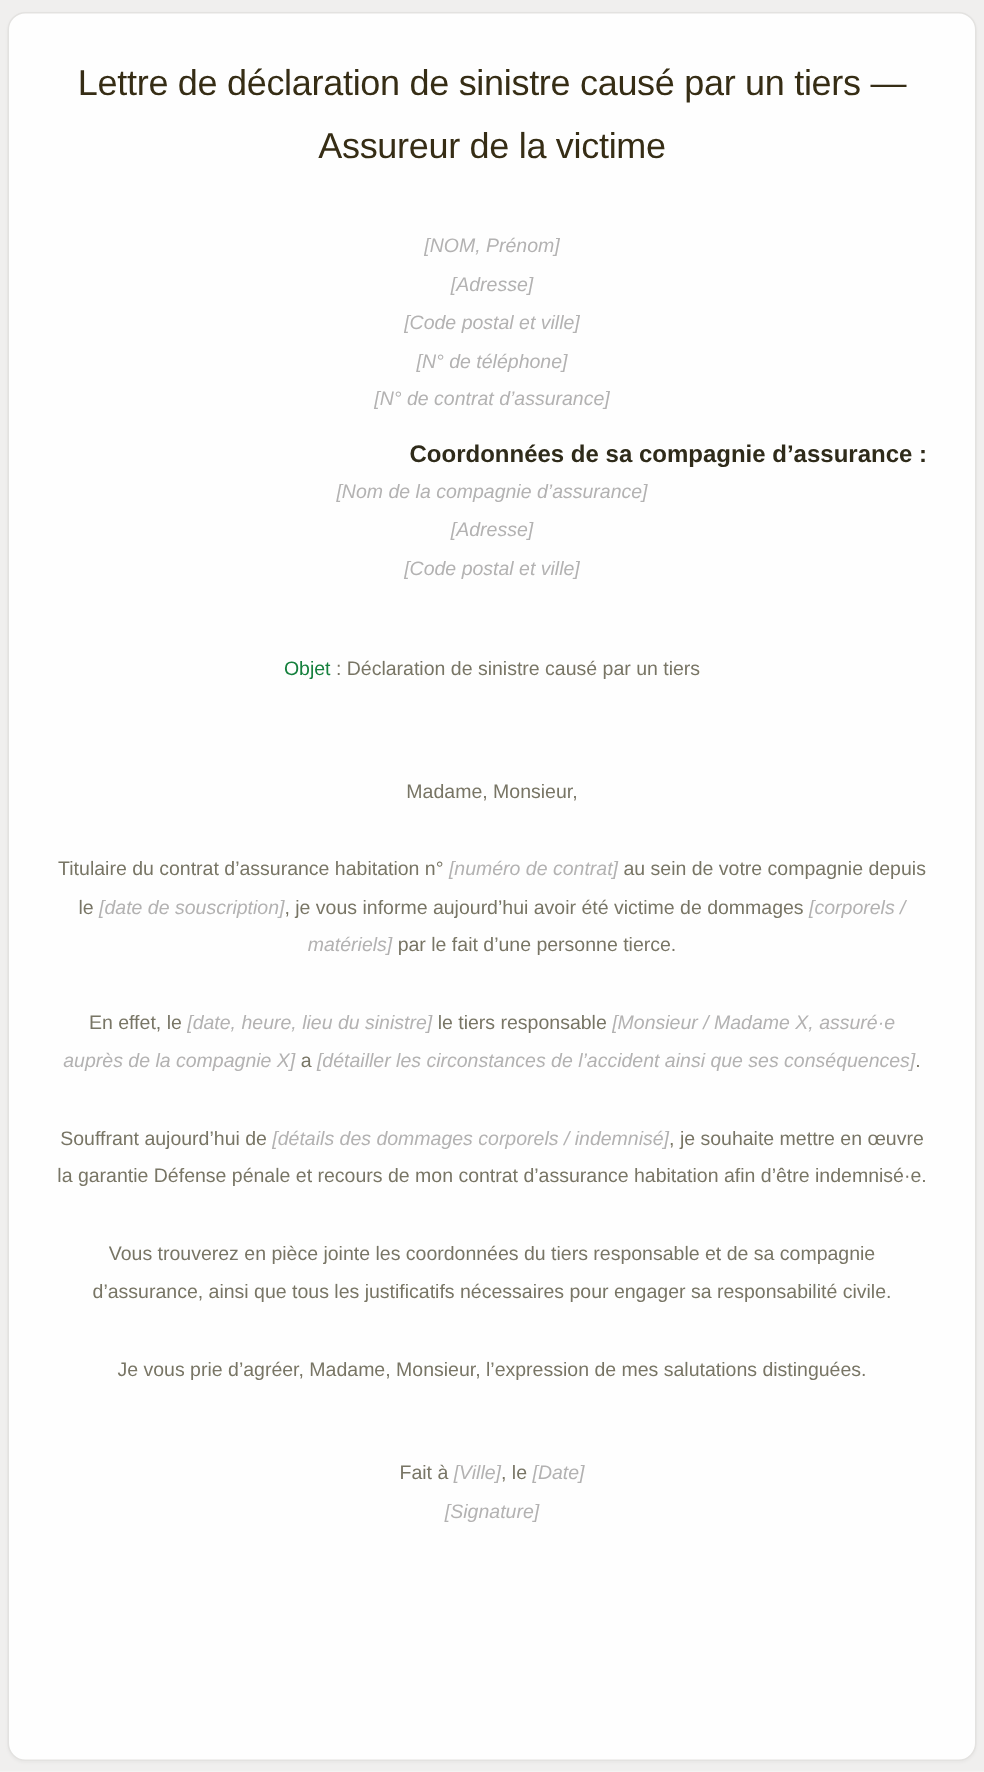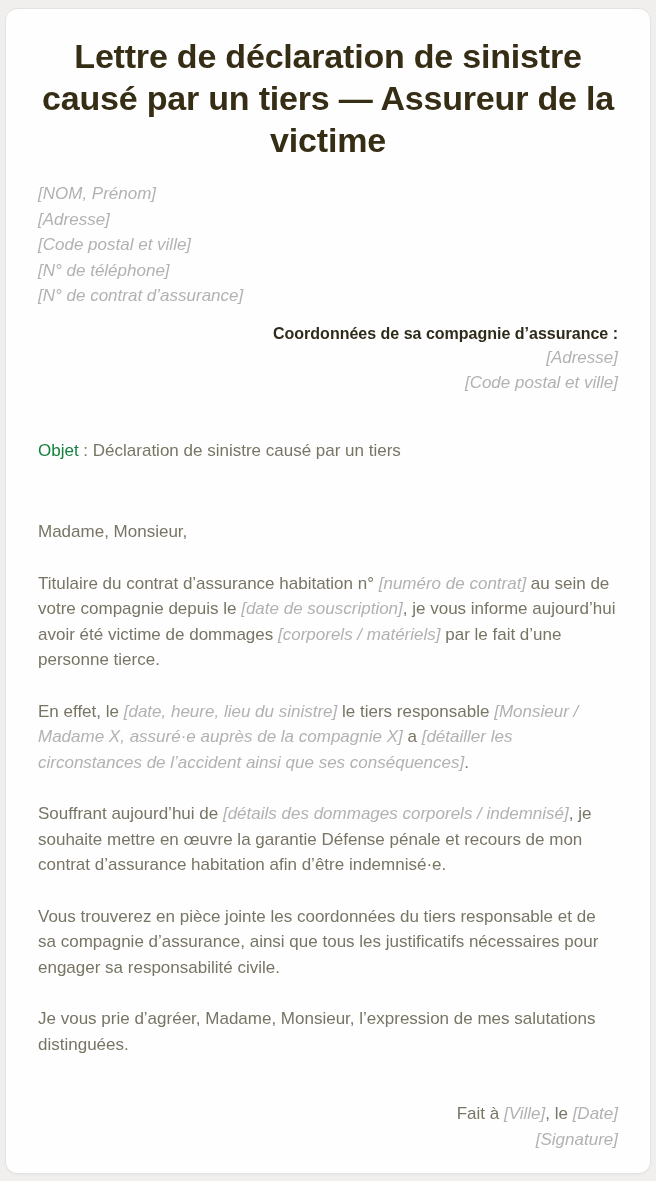--- a/index.html
+++ b/index.html
@@ -14,38 +14,39 @@
     height: 1166px;
     margin: 8px 5px 7px 5px;
     background: #fefefe;
     border: 1px solid #e3e2e0;
     border-radius: 12px;
     padding: 26px 32px 30px 32px;
     overflow: hidden;
     box-shadow: 0 1px 2px rgba(0,0,0,0.03);
   }
   h1.title {
-    font-size: 34px;
+    font-size: 24px;
     line-height: 42px;
-    font-weight: 700;
+    font-weight: 400;
     text-align: center;
     color: #362d15;
     letter-spacing: -0.2px;
-    margin-bottom: 20px;
+    margin-bottom: 32px;
   }
   .block-heading {
     font-size: 16px;
     line-height: 22px;
     font-weight: 700;
     color: #2f2b1a;
   }
   .body-text, .ph, .line {
-    font-size: 17px;
+    font-size: 13px;
     line-height: 25.5px;
     color: #787565;
+    text-align: center;
   }
   .ph {
     font-style: italic;
     color: #b3b2b2;
   }
   .b {
     font-weight: 400;
     color: #15803d;
   }
   .sender-block { margin-top: 14px; }
@@ -65,20 +66,21 @@
   <section class="sender-block">
     <div class="line ph">[NOM, Prénom]</div>
     <div class="line ph">[Adresse]</div>
     <div class="line ph">[Code postal et ville]</div>
     <div class="line ph">[N° de téléphone]</div>
     <div class="line ph">[N° de contrat d’assurance]</div>
   </section>
 
   <section class="recipient-block">
     <div class="block-heading">Coordonnées de sa compagnie d’assurance :</div>
+    <div class="line ph">[Nom de la compagnie d’assurance]</div>
     <div class="line ph">[Adresse]</div>
     <div class="line ph">[Code postal et ville]</div>
   </section>
 
   <div class="body-text subject-line"><span class="b">Objet</span><span> : Déclaration de sinistre causé par un tiers</span></div>
 
   <div class="body-text salutation">Madame, Monsieur,</div>
 
   <p class="body-text paragraph"><span>Titulaire du contrat d’assurance habitation n° </span><span class="ph">[numéro de contrat]</span><span> au sein de votre compagnie depuis le </span><span class="ph">[date de souscription]</span><span>, je vous informe aujourd’hui avoir été victime de dommages </span><span class="ph">[corporels / matériels]</span><span> par le fait d’une personne tierce.</span></p>
   <p class="body-text paragraph"><span>En effet, le </span><span class="ph">[date, heure, lieu du sinistre]</span><span> le tiers responsable </span><span class="ph">[Monsieur / Madame X, assuré·e auprès de la compagnie X]</span><span> a </span><span class="ph">[détailler les circonstances de l’accident ainsi que ses conséquences]</span><span>.</span></p>

